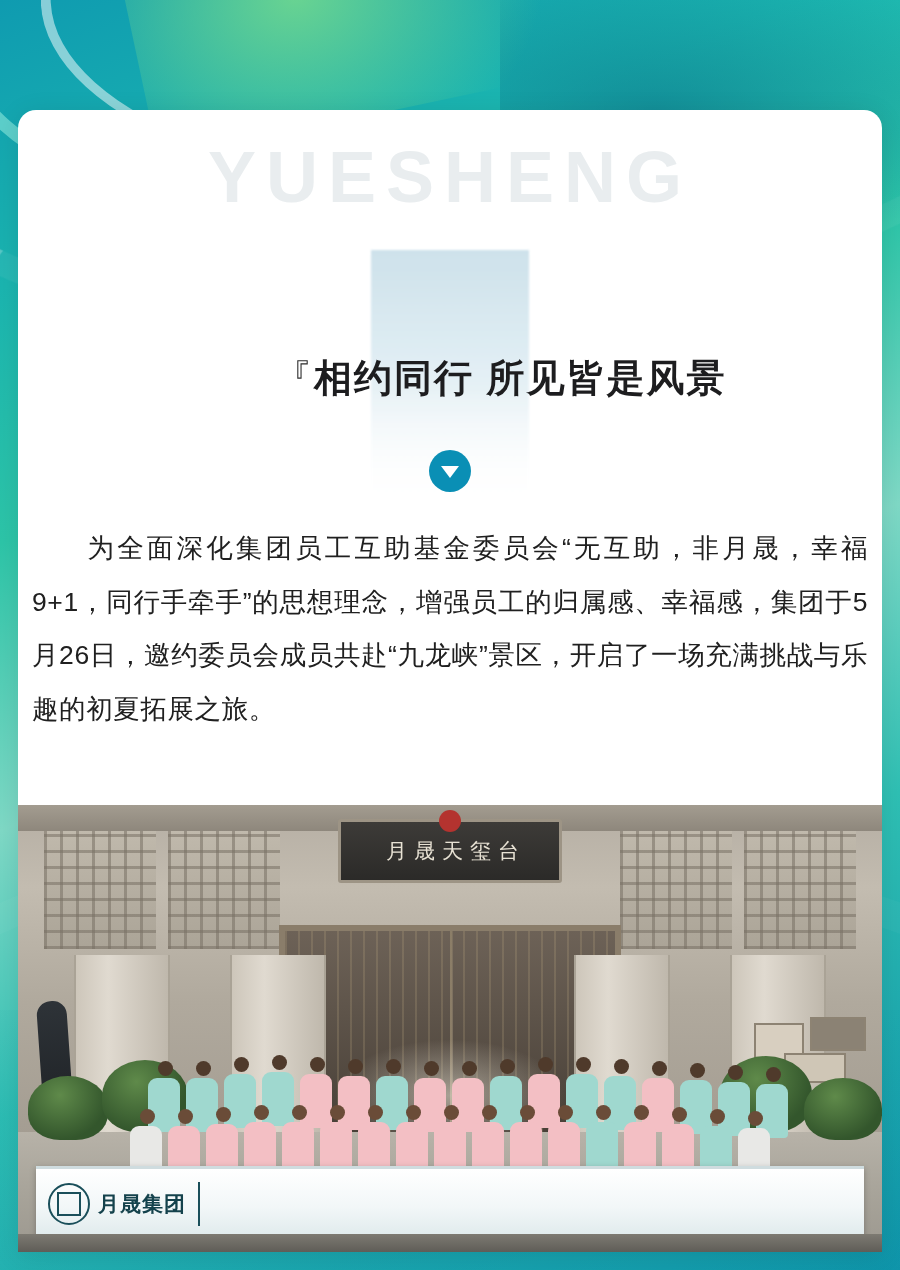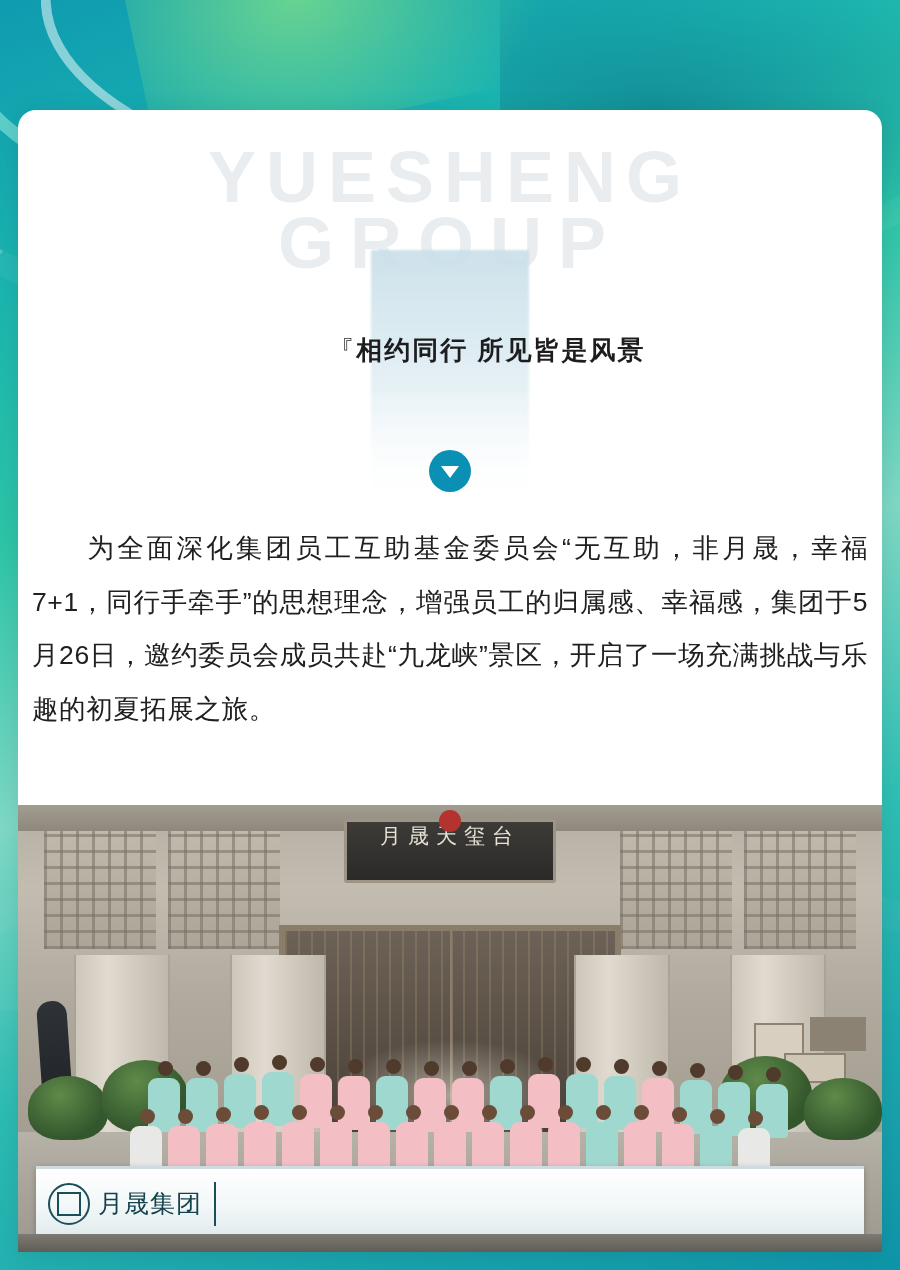--- a/index.html
+++ b/index.html
@@ -127,21 +127,21 @@
 
   
   .headline {
     position: absolute;
     top: 180px;
     left: 0;
     width: 100%;
     text-align: center;
     color: #1d1d1f;
     font-weight: 700;
-    font-size: 26px;
+    font-size: 38px;
     line-height: 1.55;
     letter-spacing: 2px;
     font-family: "Liberation Sans", "DejaVu Sans", sans-serif;
   }
   .headline .line {
     white-space: pre;
   }
   .headline .mark {
     font-weight: 400;
     color: #2b2b2b;
@@ -227,25 +227,26 @@
   .lattice.l4 { right: 26px; }
 
   .sign {
     position: absolute;
     left: 50%; transform: translateX(-50%);
     top: 14px;
     width: 206px; height: 58px;
     background: linear-gradient(180deg, #3d3b38 0%, #2b2a28 100%);
     border: 3px solid #9d9485;
     border-radius: 3px;
-    display: flex; justify-content: center;
+    display: flex; align-items: center; justify-content: center;
     color: #e8e2d4;
     font-size: 21px;
     letter-spacing: 7px;
     font-family: "Liberation Serif", "DejaVu Serif", serif;
+    padding-left: 12px;
   }
   .sign .dot {
     position: absolute;
     top: -12px; left: 50%; transform: translateX(-50%);
     width: 22px; height: 22px; border-radius: 50%;
     background: #b4332f;
   }
 
   .pillar {
     position: absolute;
@@ -378,22 +379,22 @@
     position: relative;
     flex: 0 0 auto;
   }
   .banner .logo-mark::after {
     content: "";
     position: absolute; inset: 7px;
     border: 2px solid #1a4f5a;
   }
   .banner .logo-text {
     font-family: "Liberation Serif", "DejaVu Serif", serif;
-    font-size: 25px;
-    font-weight: 400;
+    font-size: 21px;
+    font-weight: 700;
     color: #14424c;
     letter-spacing: 1px;
     flex: 0 0 auto;
   }
   .banner .divider {
     width: 2px; height: 44px;
     background: #1a4f5a;
     margin: 0 12px;
     flex: 0 0 auto;
   }
@@ -437,37 +438,36 @@
   <div class="bg-ribbon ribbon-3"></div>
   <div class="bg-ribbon ribbon-4"></div>
   <div class="blob-green"></div>
   <div class="blob-dark"></div>
   <div class="blob-bottom"></div>
 
   <div class="card">
 
     <div class="watermark">
       <div class="w1">YUESHENG</div>
-      <div class="w2">GROUP</div>
     </div>
 
     <div class="glow-panel"></div>
 
     <div class="headline">
       <div class="line">
         <span class="mark">『</span><span>相约同行 所见皆是风景</span>
       </div>
     </div>
 
     <div class="arrow-badge">
       <div class="tri"></div>
     </div>
 
     <div class="body-text">
-      <span class="indent"></span><span>为全面深化集团员工互助基金委员会“无互助，非月晟，幸福 7+1，同行手牵手”的思想理念，增强员工的归属感、幸福感，集团于5月26日，邀约委员会成员共赴“九龙峡”景区，开启了一场充满挑战与乐趣的初夏拓展之旅。</span>
+      <span class="indent"></span><span>为全面深化集团员工互助基金委员会“无互助，非月晟，幸福 9+1，同行手牵手”的思想理念，增强员工的归属感、幸福感，集团于5月26日，邀约委员会成员共赴“九龙峡”景区，开启了一场充满挑战与乐趣的初夏拓展之旅。</span>
     </div>
 
     <div class="photo">
       <div class="sky"></div>
 
       <div class="building">
         <div class="cornice"></div>
         <div class="lattice l1"></div>
         <div class="lattice l2"></div>
         <div class="lattice l3"></div>

